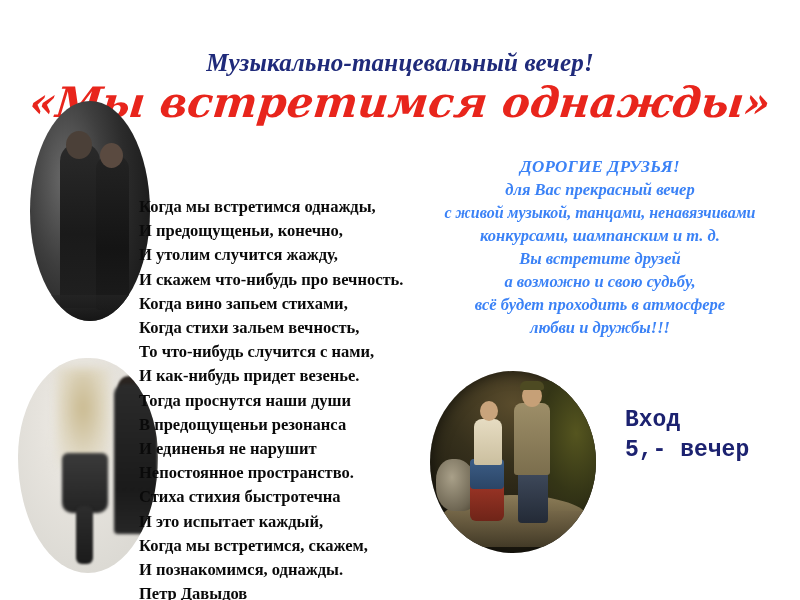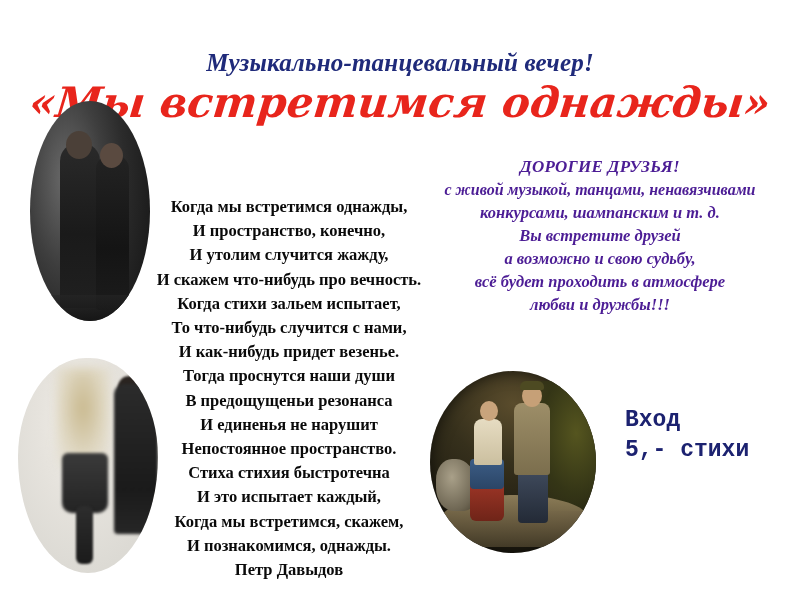--- a/index.html
+++ b/index.html
@@ -291,33 +291,33 @@
     left: 139px;
     top: 172px;
     width: 300px;
     font-family: "Liberation Serif", "DejaVu Serif", serif;
     font-weight: bold;
     font-size: 16.5px;
     line-height: 24.2px;
     color: #0a0a0a;
     white-space: nowrap;
   }
-  .poem div { white-space: nowrap; text-align: center; }
+  .poem div { white-space: nowrap; }
 
   
   .announce {
     position: absolute;
     left: 400px;
     top: 132px;
     width: 400px;
     text-align: center;
     font-family: "Liberation Serif", "DejaVu Serif", serif;
     font-weight: bold;
     font-style: italic;
-    color: #4c1d95;
+    color: #3b82f6;
     font-size: 16.5px;
     line-height: 23px;
     white-space: nowrap;
   }
   .announce .l1 { font-size: 17px; letter-spacing: 0.3px; }
   .announce .wide { font-size: 16px; }
 
   
   .entry {
     position: absolute;
@@ -350,39 +350,41 @@
   <div class="photo" id="photo-dancers-blur">
     <div class="blur-woman-body"></div>
     <div class="blur-woman-skirt"></div>
     <div class="blur-woman-legs"></div>
     <div class="blur-man-head"></div>
     <div class="blur-man"></div>
   </div>
 
   <div class="poem">
     <div>Когда мы встретимся однажды,</div>
-    <div>И пространство, конечно,</div>
+    <div>И предощущеньи, конечно,</div>
     <div>И утолим случится жажду,</div>
     <div>И скажем что-нибудь про вечность.</div>
-    <div>Когда стихи зальем испытает,</div>
+    <div>Когда вино запьем стихами,</div>
+    <div>Когда стихи зальем вечность,</div>
     <div>То что-нибудь случится с нами,</div>
     <div>И как-нибудь придет везенье.</div>
     <div>Тогда проснутся наши души</div>
     <div>В предощущеньи резонанса</div>
     <div>И единенья не нарушит</div>
     <div>Непостоянное пространство.</div>
     <div>Стиха стихия быстротечна</div>
     <div>И это испытает каждый,</div>
     <div>Когда мы встретимся, скажем,</div>
     <div>И познакомимся, однажды.</div>
     <div>Петр Давыдов</div>
   </div>
 
   <div class="announce">
     <div class="l1">ДОРОГИЕ ДРУЗЬЯ!</div>
+    <div>для Вас прекрасный вечер</div>
     <div class="wide">с живой музыкой, танцами, ненавязчивами</div>
     <div>конкурсами, шампанским и т. д.</div>
     <div>Вы встретите друзей</div>
     <div>а возможно и свою судьбу,</div>
     <div>всё будет проходить в атмосфере</div>
     <div>любви и дружбы!!!</div>
   </div>
 
   <div class="photo" id="photo-painting-oval">
     <div class="paint-foliage"></div>
@@ -393,16 +395,16 @@
     <div class="paint-woman-body"></div>
     <div class="paint-woman-head"></div>
     <div class="paint-man-legs"></div>
     <div class="paint-man-body"></div>
     <div class="paint-man-head"></div>
     <div class="paint-man-hat"></div>
   </div>
 
   <div class="entry">
     <div>Вход</div>
-    <div>5,- стихи</div>
+    <div>5,- вечер</div>
   </div>
 
 </div>
 
 </body></html>

